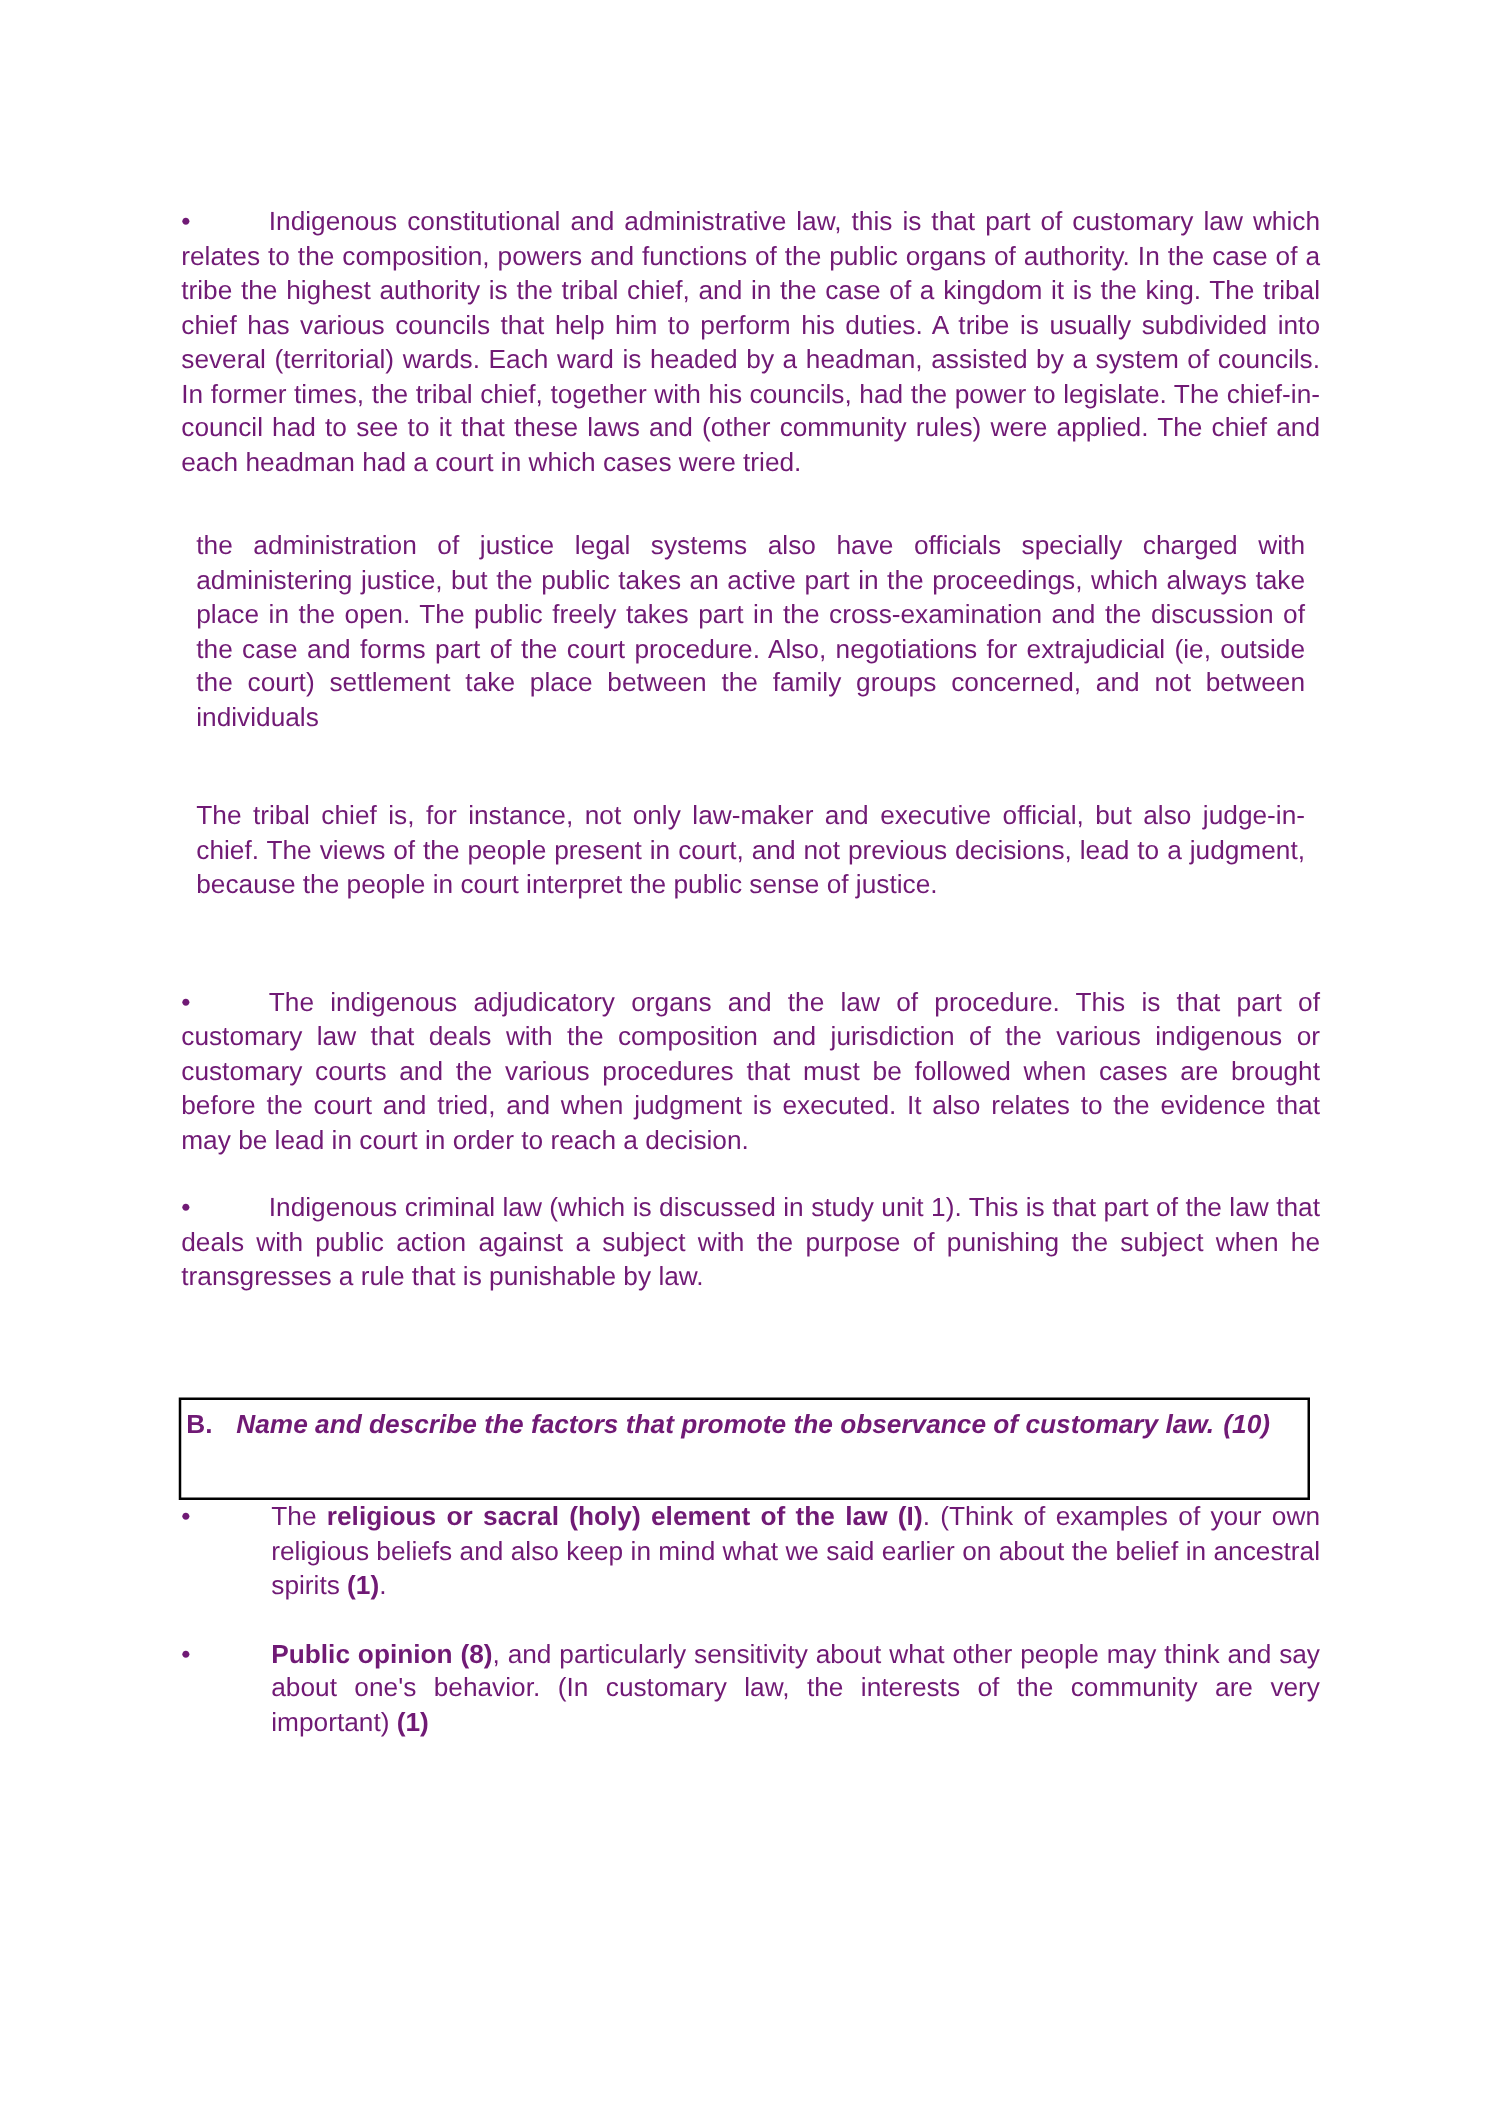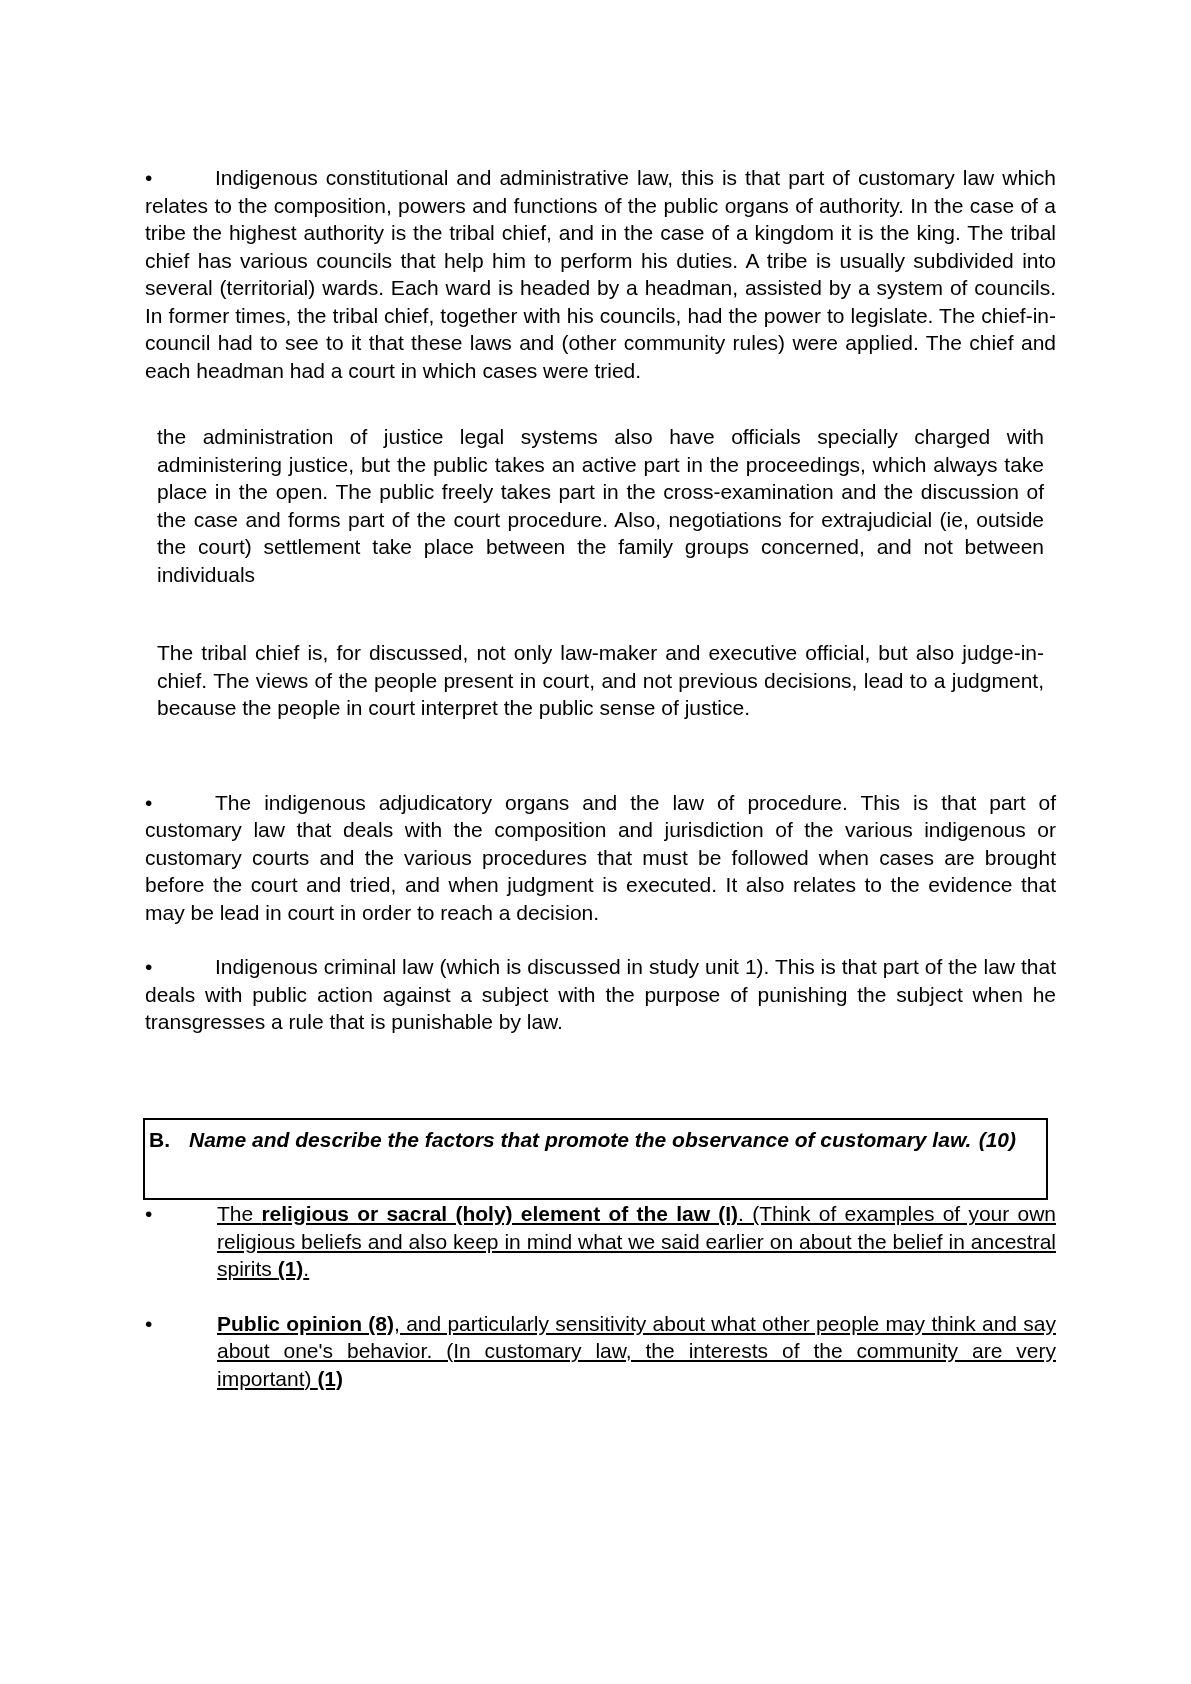--- a/index.html
+++ b/index.html
@@ -1,48 +1,48 @@
 <!DOCTYPE html>
 <html><head>
   <meta charset="utf-8">
   <style>
     html, body { margin: 0; padding: 0; background: #ffffff; }
     body { width: 1191px; height: 1684px; position: relative; overflow: hidden; }
     .page { position: absolute; left: 145px; top: 164px; width: 911px;
-      font-family: "Liberation Sans", sans-serif; font-size: 21px; line-height: 27.5px; color: #000000; }
+      font-family: "Liberation Sans", sans-serif; font-size: 21px; line-height: 27.5px; color: #701a75; }
     .para { text-align: justify; margin: 12px; }
     .bullet-para { position: relative; text-align: justify; margin: 0; }
     .bullet-para .bul { display: inline-block; width: 70px; }
     .gap1 { height: 27px; }
     .gap2 { height: 55px; }
     .gap3 { height: 82px; }
     .box { border: 2.5px solid #000; padding: 6px 10px 10px 4px; margin-left: -2px; width: 905px; box-sizing: border-box; font-weight: bold; }
     .box .row { display: flex; }
     .box .lbl { width: 40px; flex: none; }
     .box .body { flex: 1; font-style: italic; }
     .box .marks { text-align: right; padding-right: 20px; }
     .hang { display: flex; margin: 0; }
     .hang .bul { width: 72px; flex: none; }
-    .hang .txt { flex: 1; text-align: justify; text-decoration: underline; }
+    .hang .txt { flex: 1; text-align: justify; }
     b { font-weight: bold; }
   </style>
 </head>
 <body>
 
 <div class="page">
 
   <p class="bullet-para"><span class="bul">•</span><span>Indigenous constitutional and administrative law, this is that part of customary law which relates to the composition, powers and functions of the public organs of authority. In the case of a tribe the highest authority is the tribal chief, and in the case of a kingdom it is the king. The tribal chief has various councils that help him to perform his duties.  A tribe is usually subdivided into several (territorial) wards. Each ward is headed by a headman, assisted by a system of councils.  In former times, the tribal chief, together with his councils, had the power to legislate. The chief-in-council had to see to it that these laws and (other community rules) were applied. The chief and each headman had a court in which cases were tried.</span></p>
 
   <div class="gap1"></div>
 
   <p class="para">the administration of justice  legal systems also have officials specially charged with administering justice, but the public takes an active part in the proceedings, which always take place in the open. The public freely takes part in the cross-examination and the discussion of the case and forms part of the court procedure. Also, negotiations for extrajudicial (ie, outside the court) settlement take place between the family groups concerned, and not between individuals</p>
 
   <div class="gap1"></div>
 
-  <p class="para">The tribal chief is, for discussed, not only law-maker and executive official, but also judge-in-chief. The views of the people present in court, and not previous decisions, lead to a judgment, because the people in court interpret the public sense of justice.</p>
+  <p class="para">The tribal chief is, for instance, not only law-maker and executive official, but also judge-in-chief. The views of the people present in court, and not previous decisions, lead to a judgment, because the people in court interpret the public sense of justice.</p>
 
   <div class="gap2"></div>
 
   <p class="bullet-para"><span class="bul">•</span><span>The indigenous adjudicatory organs and the law of procedure. This is that part of customary law that deals with the composition and jurisdiction of the various indigenous or customary courts and the various procedures that must be followed when cases are brought before the court and tried, and when judgment is executed. It also relates to the evidence that may be lead in court in order to reach a decision.</span></p>
 
   <div class="gap1"></div>
 
   <p class="bullet-para"><span class="bul">•</span><span>Indigenous criminal law (which is discussed in study unit 1).  This is that part of the law that deals with public action against a subject with the purpose of punishing the subject when he transgresses a rule that is punishable by law.</span></p>
 
   <div class="gap3"></div>

